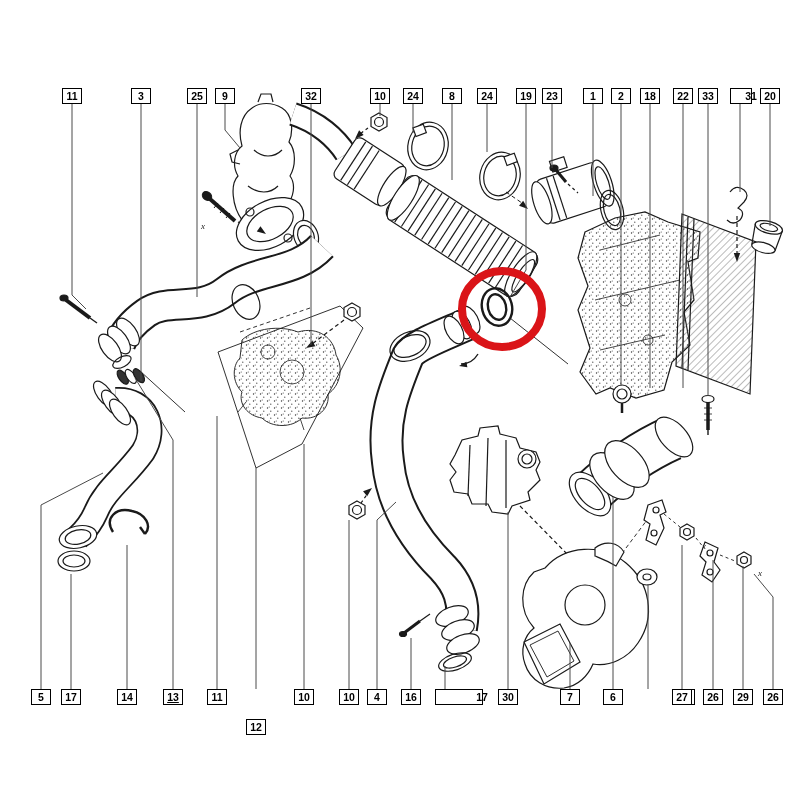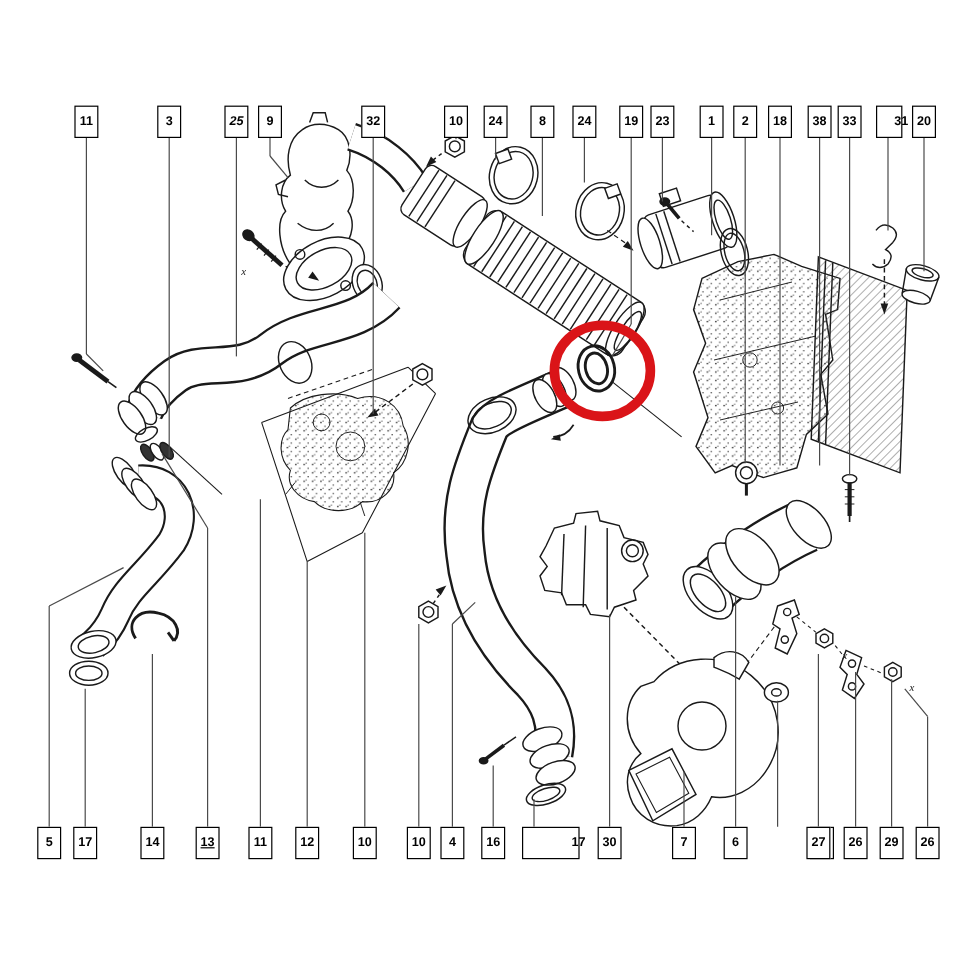--- a/index.html
+++ b/index.html
@@ -1,20 +1,20 @@
 <!DOCTYPE html>
 <html><head>
 <meta charset="utf-8">
 <style>
   html,body{margin:0;padding:0;background:#fff;}
   #stage{position:relative;width:800px;height:800px;background:#fff;overflow:hidden;
          font-family:"Liberation Sans",sans-serif;}
   #stage svg{position:absolute;left:0;top:0;}
   #callout-layer{position:absolute;left:0;top:0;width:800px;height:800px;}
-  .co{position:absolute;width:20px;height:27px;box-sizing:border-box;
+  .co{position:absolute;width:20px;height:16px;box-sizing:border-box;
       border:1.6px solid #000;background:#fff;color:#000;
       font:bold 10.5px "Liberation Sans",sans-serif;
       display:flex;align-items:center;justify-content:center;line-height:1;}
   .xmark{position:absolute;font:italic 9px "Liberation Serif",serif;color:#222;}
 </style>
 </head>
 <body>
 
 <div id="stage">
 
@@ -375,42 +375,42 @@
       <line x1="713" y1="689" x2="713" y2="560" stroke="#4a4a4a" stroke-width="1"></line>
       <line x1="743" y1="689" x2="743" y2="566" stroke="#4a4a4a" stroke-width="1"></line>
       <line x1="773" y1="689" x2="773" y2="597" stroke="#4a4a4a" stroke-width="1"></line>
       <line x1="773" y1="597" x2="754" y2="574" stroke="#4a4a4a" stroke-width="1"></line>
       <ellipse cx="502" cy="309" rx="40" ry="38" fill="none" stroke="#da1418" stroke-width="8"></ellipse>
     </svg>
 
 <div id="callout-layer">
       <div class="co" style="left: 62px; top: 88px;">11</div>
       <div class="co" style="left: 131px; top: 88px;">3</div>
-      <div class="co" style="left: 187px; top: 88px; font-style: italic;">25</div>
+      <div class="co" style="left: 187px; top: 88px;">25</div>
       <div class="co" style="left: 215px; top: 88px;">9</div>
       <div class="co" style="left: 301px; top: 88px;">32</div>
       <div class="co" style="left: 370px; top: 88px;">10</div>
       <div class="co" style="left: 403px; top: 88px;">24</div>
       <div class="co" style="left: 442px; top: 88px;">8</div>
       <div class="co" style="left: 477px; top: 88px;">24</div>
       <div class="co" style="left: 516px; top: 88px;">19</div>
       <div class="co" style="left: 542px; top: 88px;">23</div>
       <div class="co" style="left: 583px; top: 88px;">1</div>
       <div class="co" style="left: 611px; top: 88px;">2</div>
       <div class="co" style="left: 640px; top: 88px;">18</div>
-      <div class="co" style="left: 673px; top: 88px;">38</div>
+      <div class="co" style="left: 673px; top: 88px;">22</div>
       <div class="co" style="left: 698px; top: 88px;">33</div>
       <div class="co" style="left: 730px; top: 88px; padding-left: 20px;">31</div>
       <div class="co" style="left: 760px; top: 88px;">20</div>
       <div class="co" style="left: 31px; top: 689px;">5</div>
       <div class="co" style="left: 61px; top: 689px;">17</div>
       <div class="co" style="left: 117px; top: 689px;">14</div>
       <div class="co" style="left: 163px; top: 689px; text-decoration: underline;">13</div>
       <div class="co" style="left: 207px; top: 689px;">11</div>
-      <div class="co" style="left: 246px; top: 689px;">12</div>
+      <div class="co" style="left: 246px; top: 719px;">12</div>
       <div class="co" style="left: 294px; top: 689px;">10</div>
       <div class="co" style="left: 339px; top: 689px;">10</div>
       <div class="co" style="left: 367px; top: 689px;">4</div>
       <div class="co" style="left: 401px; top: 689px;">16</div>
       <div class="co" style="left: 435px; top: 689px; padding-left: 46px;">17</div>
       <div class="co" style="left: 498px; top: 689px;">30</div>
       <div class="co" style="left: 560px; top: 689px;">7</div>
       <div class="co" style="left: 603px; top: 689px;">6</div>
       <div class="co" style="left: 675px; top: 689px;">28</div>
       <div class="co" style="left: 672px; top: 689px;">27</div>

